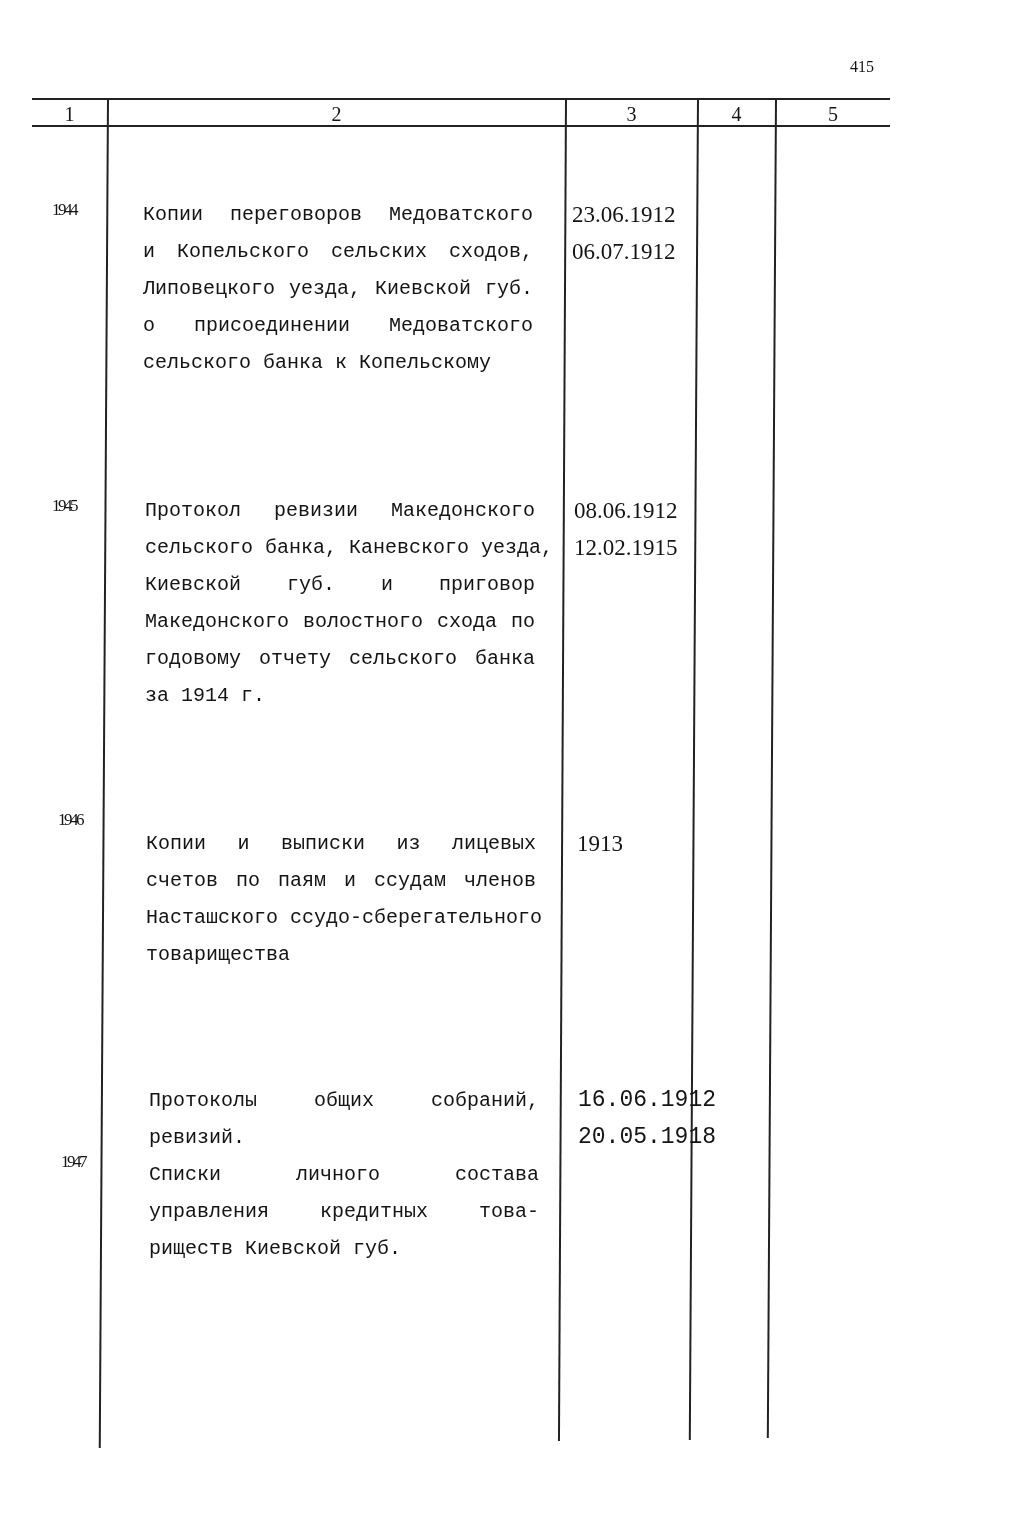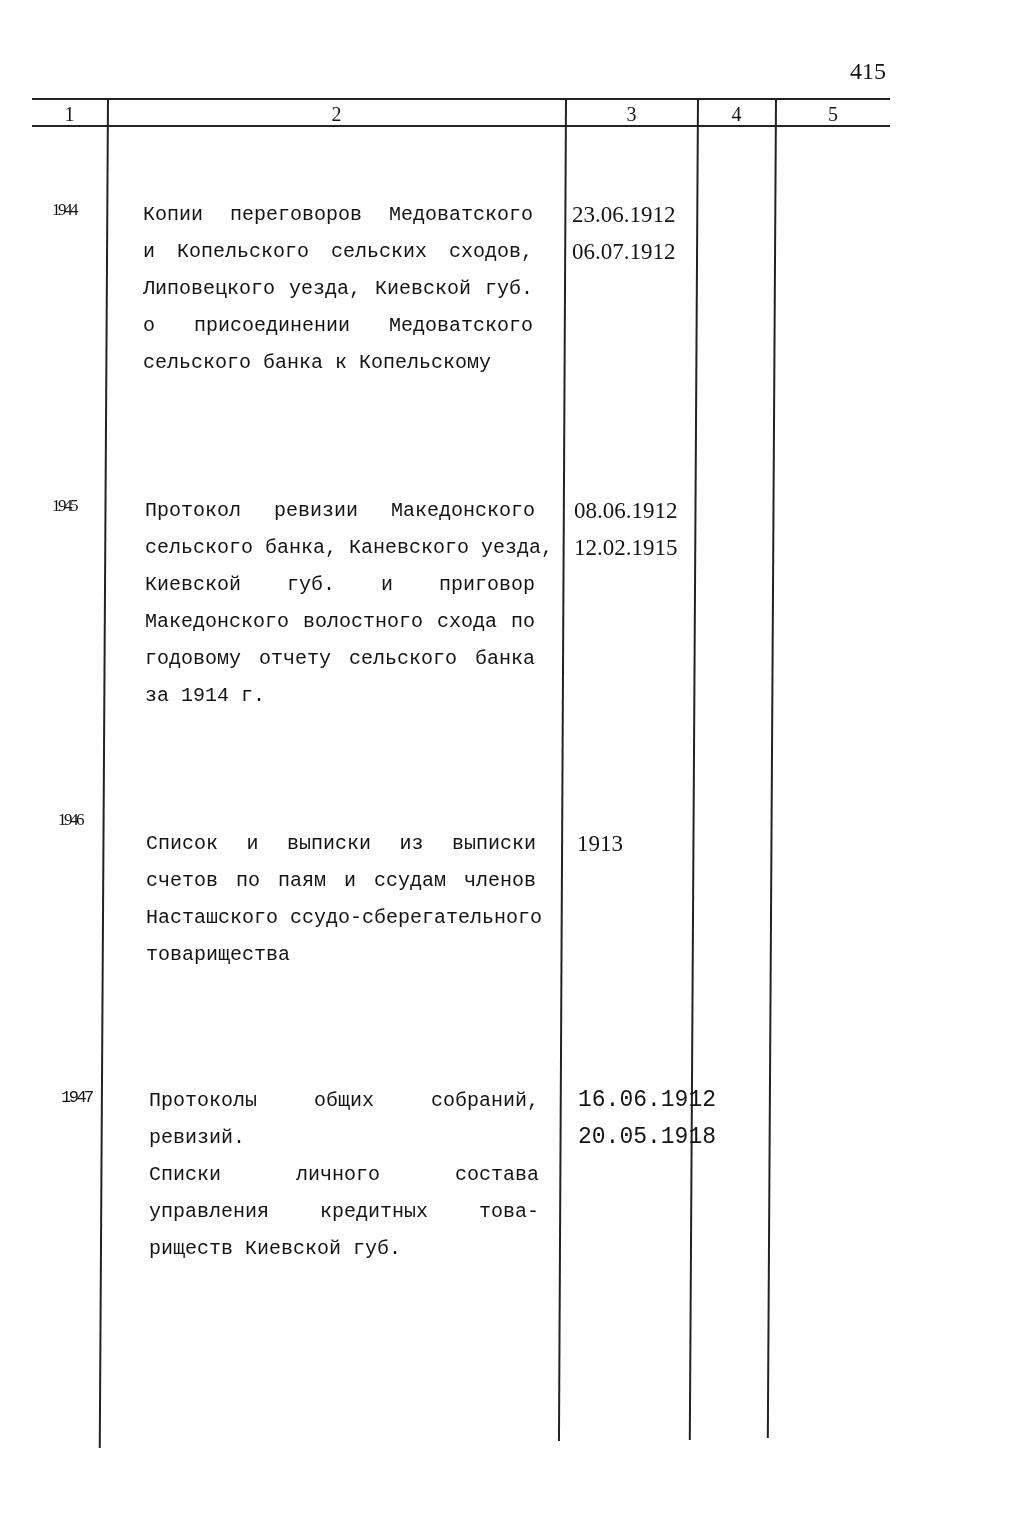--- a/index.html
+++ b/index.html
@@ -1,18 +1,18 @@
 <!DOCTYPE html>
 <html><head>
 <meta charset="utf-8">
 <style>
   html, body { margin:0; padding:0; background:#ffffff; }
   body { width:1024px; height:1529px; position:relative; overflow:hidden;
          font-family:"Liberation Serif", "DejaVu Serif", serif; color:#141414; }
-  .page-number { position:absolute; left:850px; top:58px; font-size:24px; }
+  .page-number { position:absolute; left:850px; top:58px; font-size:16px; }
   .hline { position:absolute; height:1.5px; background:#222; }
   .vline { position:absolute; width:1.5px; background:#222; }
   .hdr { position:absolute; top:103px; font-size:20px; text-align:center; }
   .num { position:absolute; font-size:17px; letter-spacing:-2.5px; }
   .desc { position:absolute; font-size:20px; line-height:37px; text-align:justify;font-family:Liberation Mono, monospace; }
   .desc .line { display:block; text-align-last:justify; white-space:nowrap; }
   .desc .line.last { text-align-last:left; }
   .dates { position:absolute; font-size:23px; line-height:37px; }
   .dates span { display:block; }
 </style>
@@ -62,32 +62,32 @@
   </div>
   <div class="dates" style="left:574px; top:492px;">
     <span>08.06.1912</span>
     <span>12.02.1915</span>
   </div>
 </div>
 
 <div>
   <div class="num" style="left:58px; top:810px;">1946</div>
   <div class="desc" style="left:146px; top:825px; width:390px;">
-    <span class="line">Список и выписки из выписки</span>
+    <span class="line">Копии и выписки из лицевых</span>
     <span class="line">счетов по паям и ссудам членов</span>
     <span class="line">Насташского ссудо-сберегательного</span>
     <span class="line last">товарищества</span>
   </div>
   <div class="dates" style="left:577px; top:825px;">
     <span>1913</span>
   </div>
 </div>
 
 <div>
-  <div class="num" style="left:61px; top:1088px;font-family:Liberation Mono, monospace;">1947</div>
+  <div class="num" style="left:61px; top:1152px;">1947</div>
   <div class="desc" style="left:149px; top:1082px; width:390px;">
     <span class="line">Протоколы общих собраний,</span>
     <span class="line last">ревизий.</span>
     <span class="line">Списки личного состава</span>
     <span class="line">управления кредитных това-</span>
     <span class="line last">риществ Киевской губ.</span>
   </div>
   <div class="dates" style="left:578px; top:1082px;font-family:Liberation Mono, monospace;">
     <span>16.06.1912</span>
     <span>20.05.1918</span>

